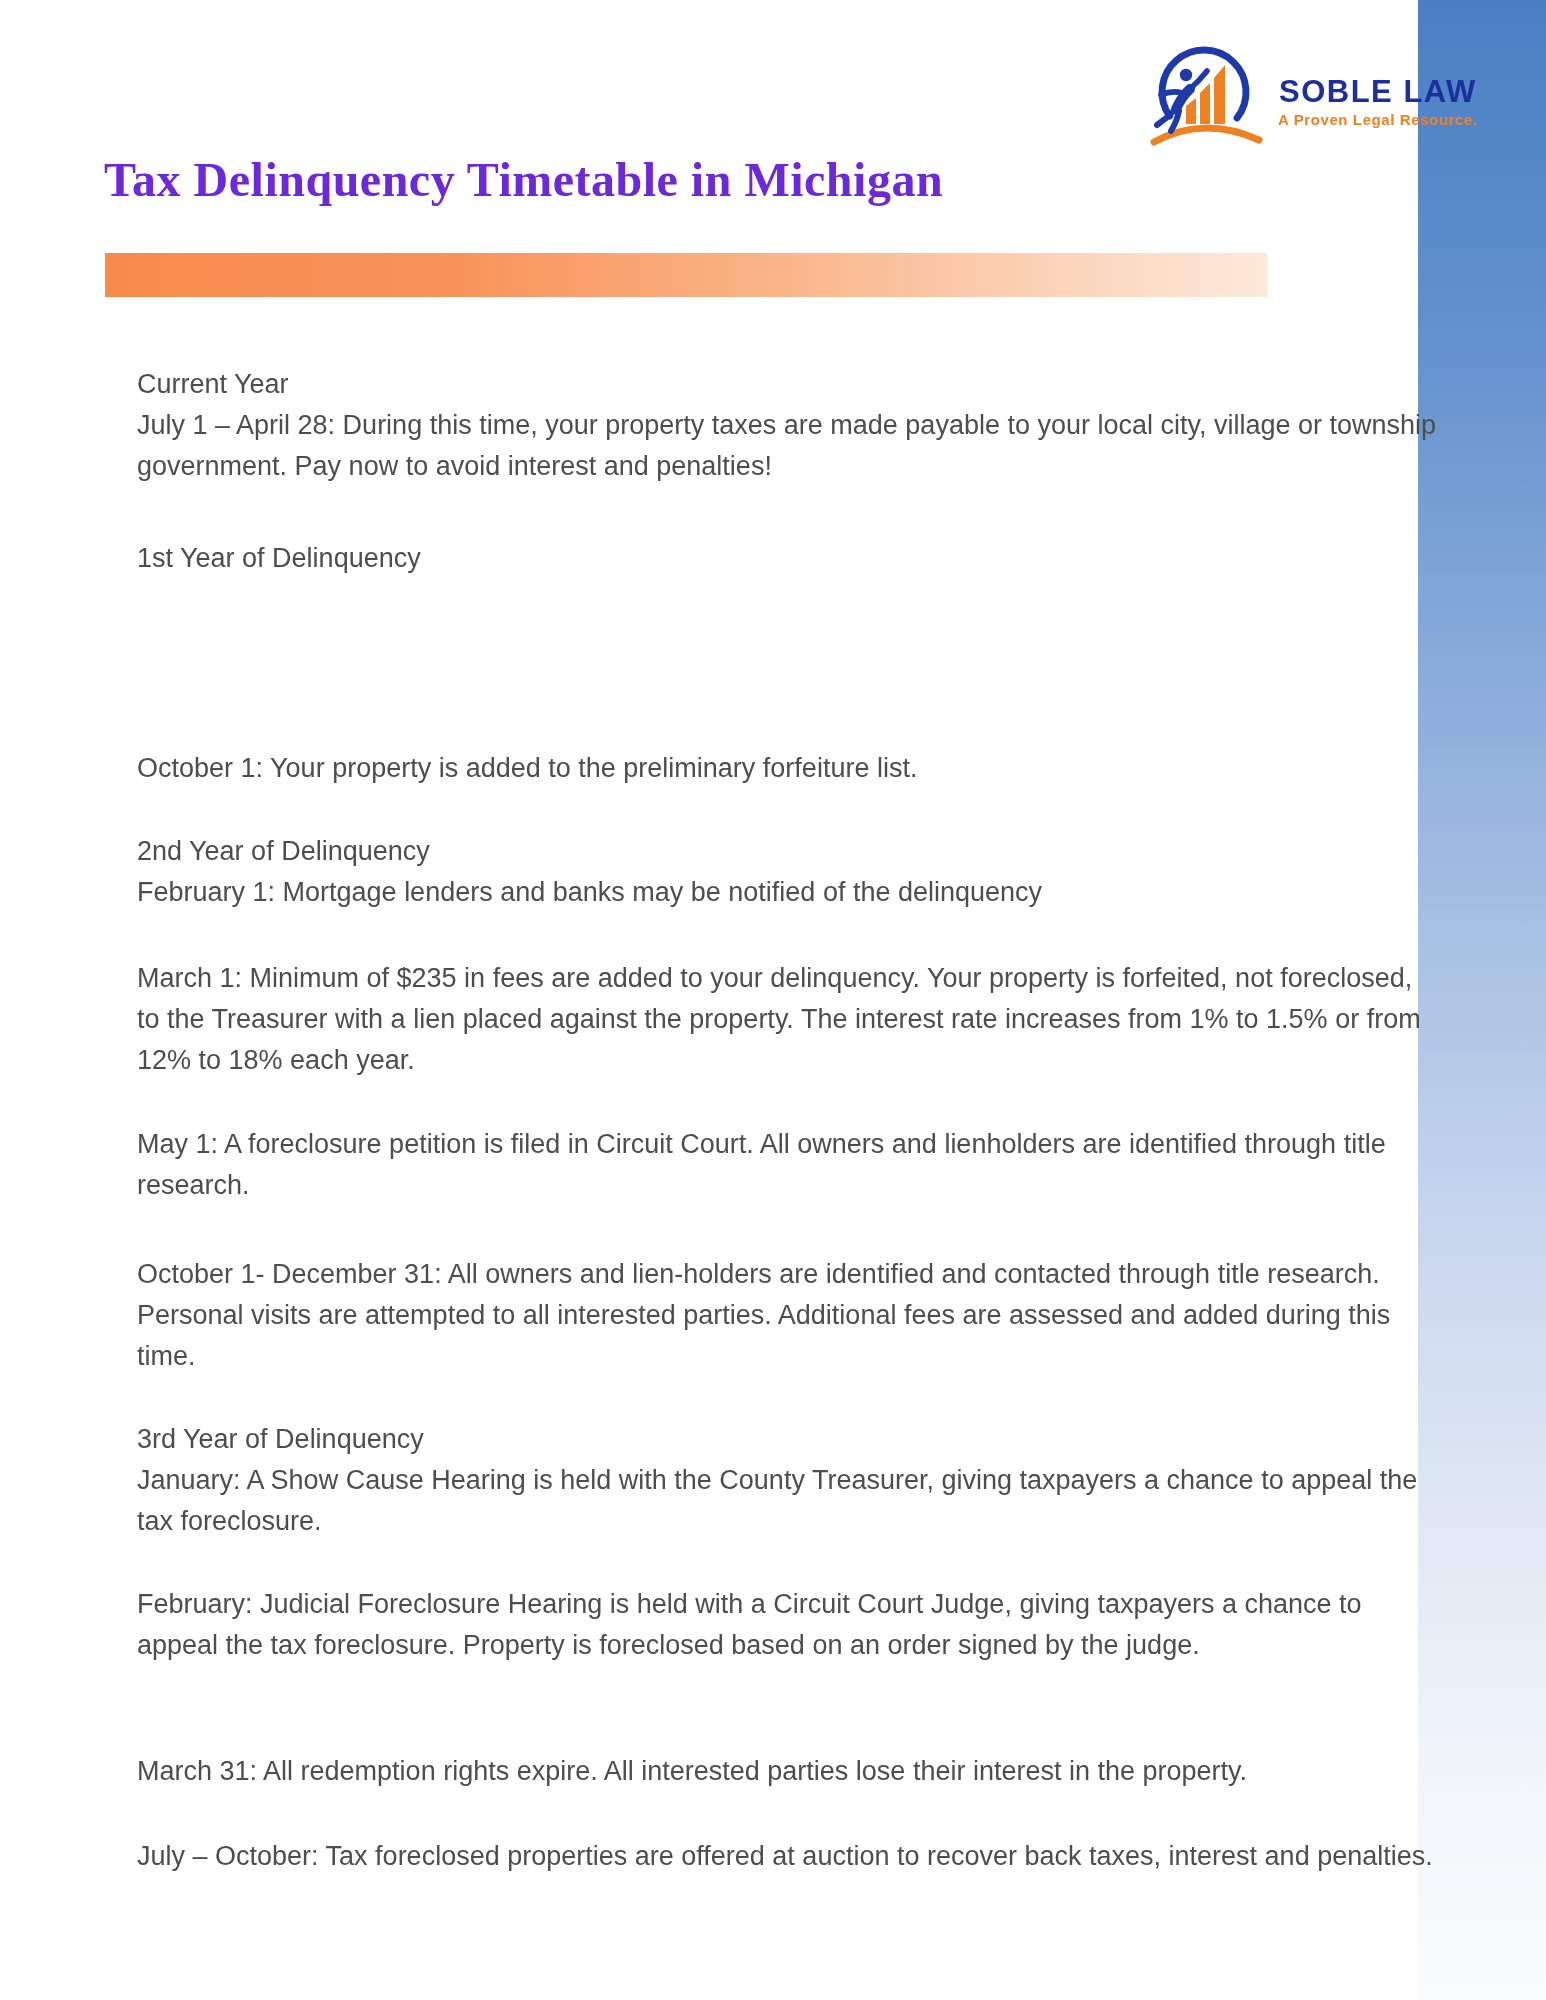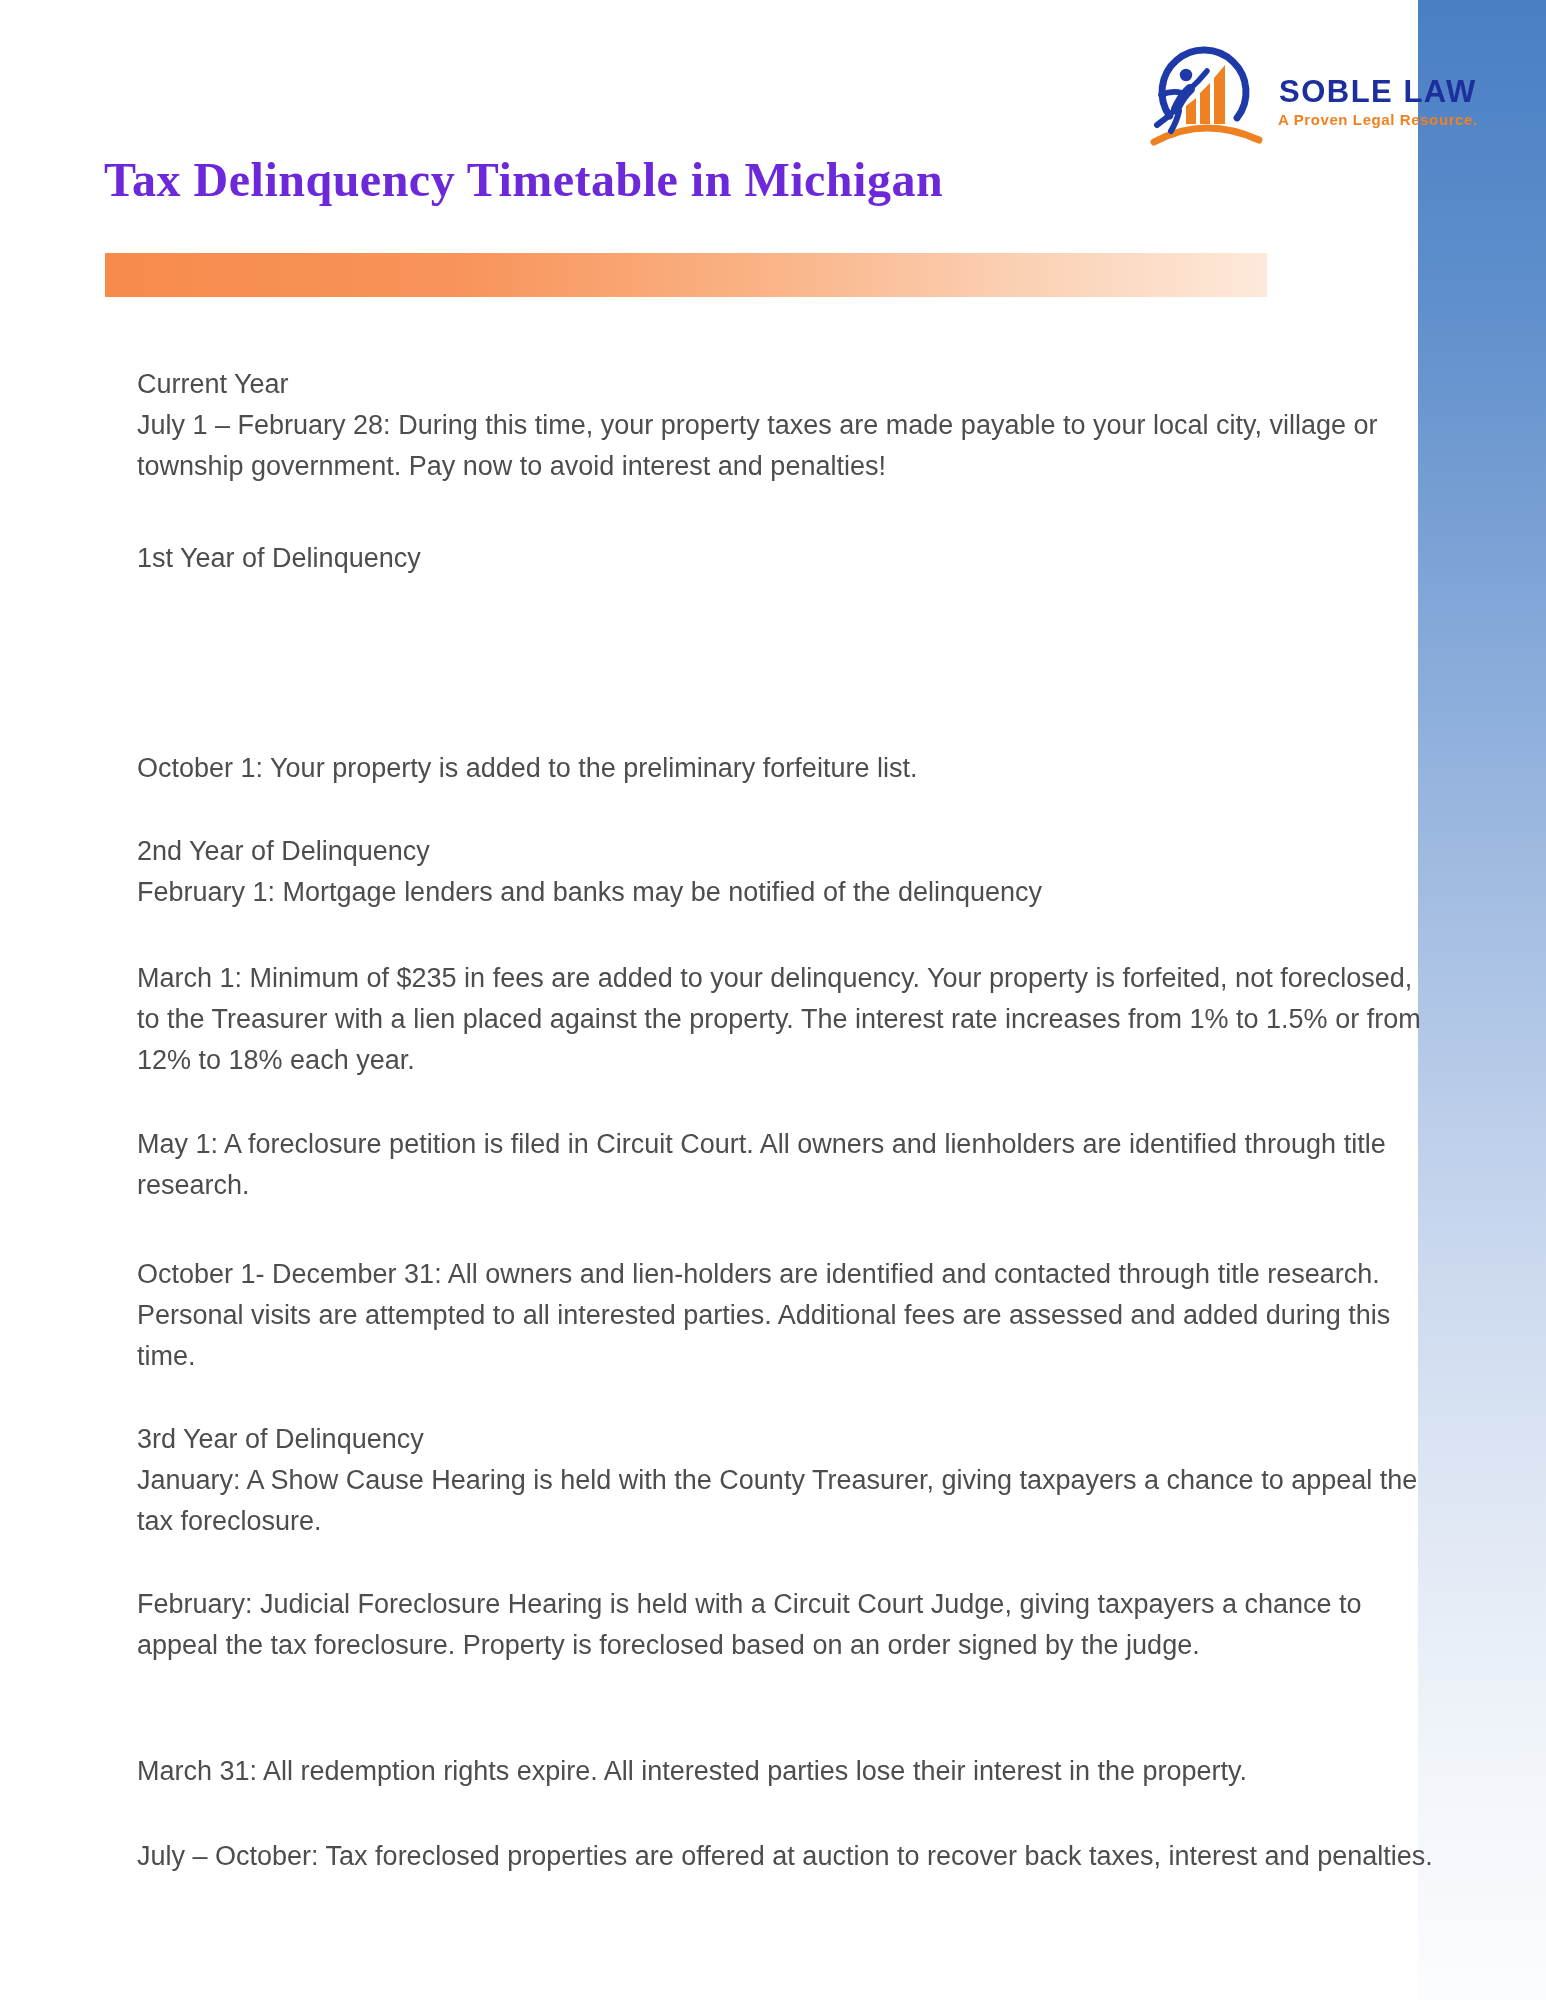--- a/index.html
+++ b/index.html
@@ -76,21 +76,21 @@
     </div>
   </div>
 
   <h1 class="page-title">Tax Delinquency Timetable in Michigan</h1>
 
   <div class="accent-divider"></div>
 
   <div class="content">
     <p class="para" style="top:348px">
       <span class="para-heading">Current Year</span>
-      <span class="para-text">July 1 – February 28: During this time, your property taxes are made payable to your local city, village or township government. Pay now to avoid interest and penalties!</span>
+      <span class="para-text">July 1 – April 28: During this time, your property taxes are made payable to your local city, village or township government. Pay now to avoid interest and penalties!</span>
     </p>
     <p class="para" style="top:522px">
       <span class="para-heading">1st Year of Delinquency</span>
     </p>
     <p class="para" style="top:732px">
 
       <span class="para-text">October 1: Your property is added to the preliminary forfeiture list.</span>
     </p>
     <p class="para" style="top:815px">
       <span class="para-heading">2nd Year of Delinquency</span>

